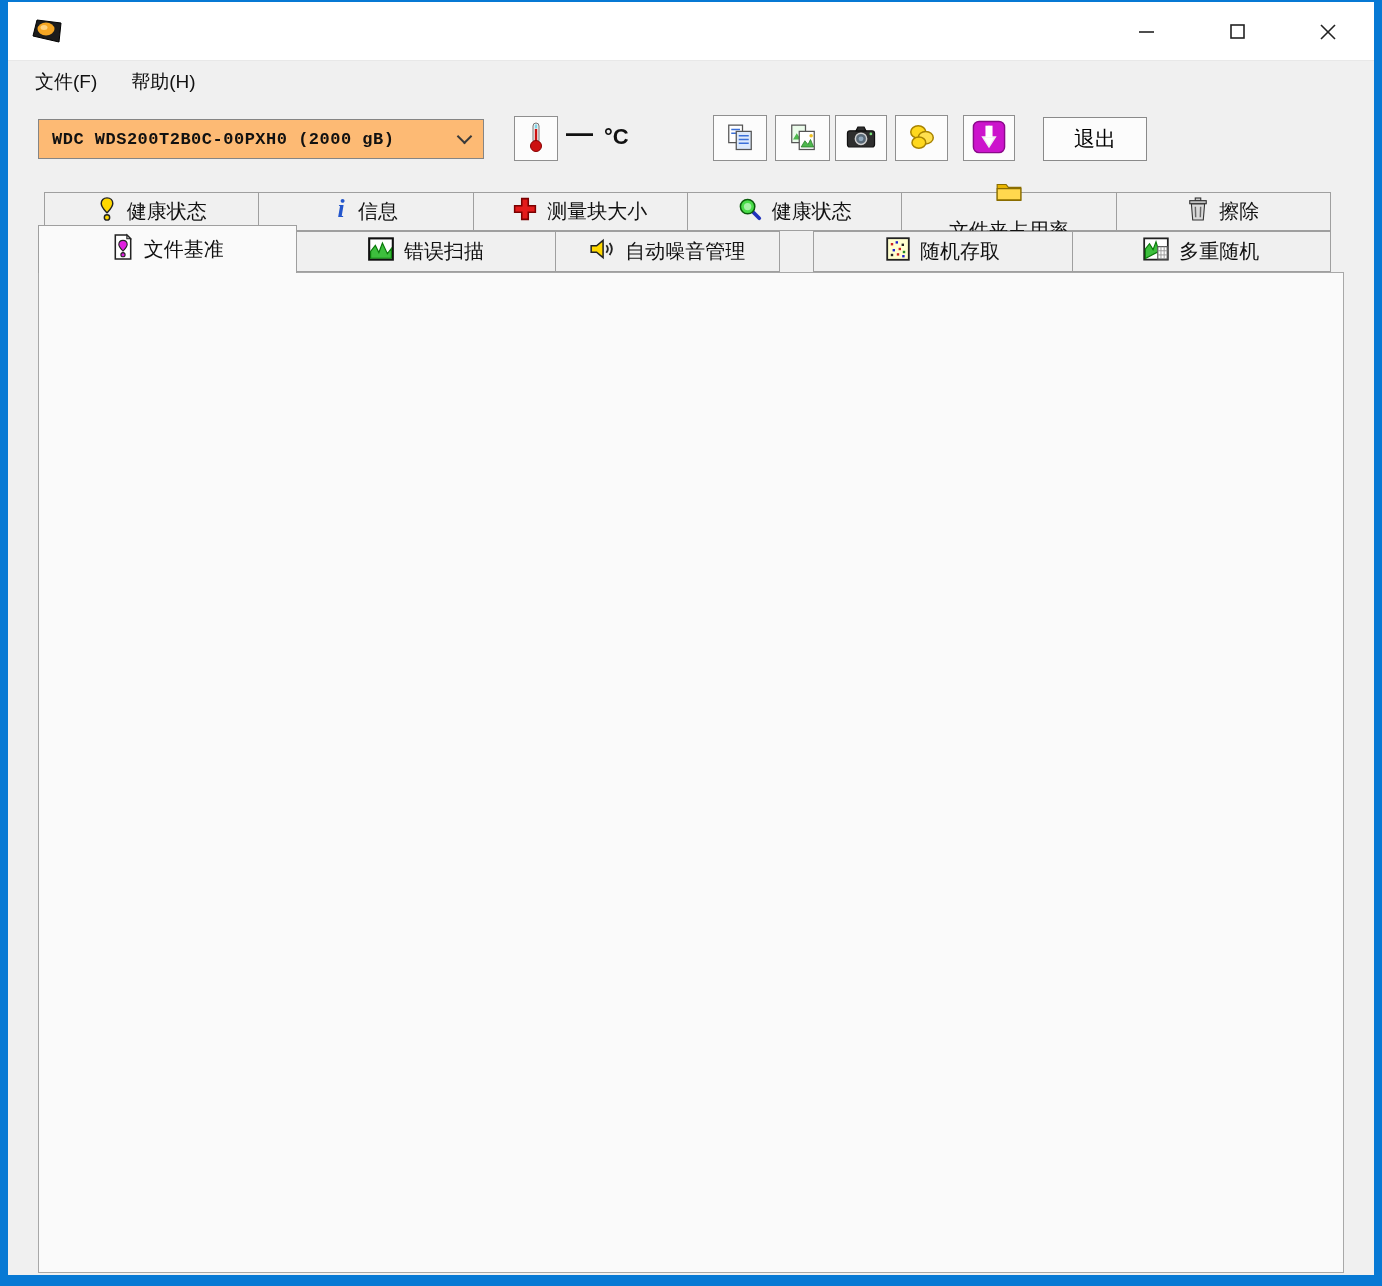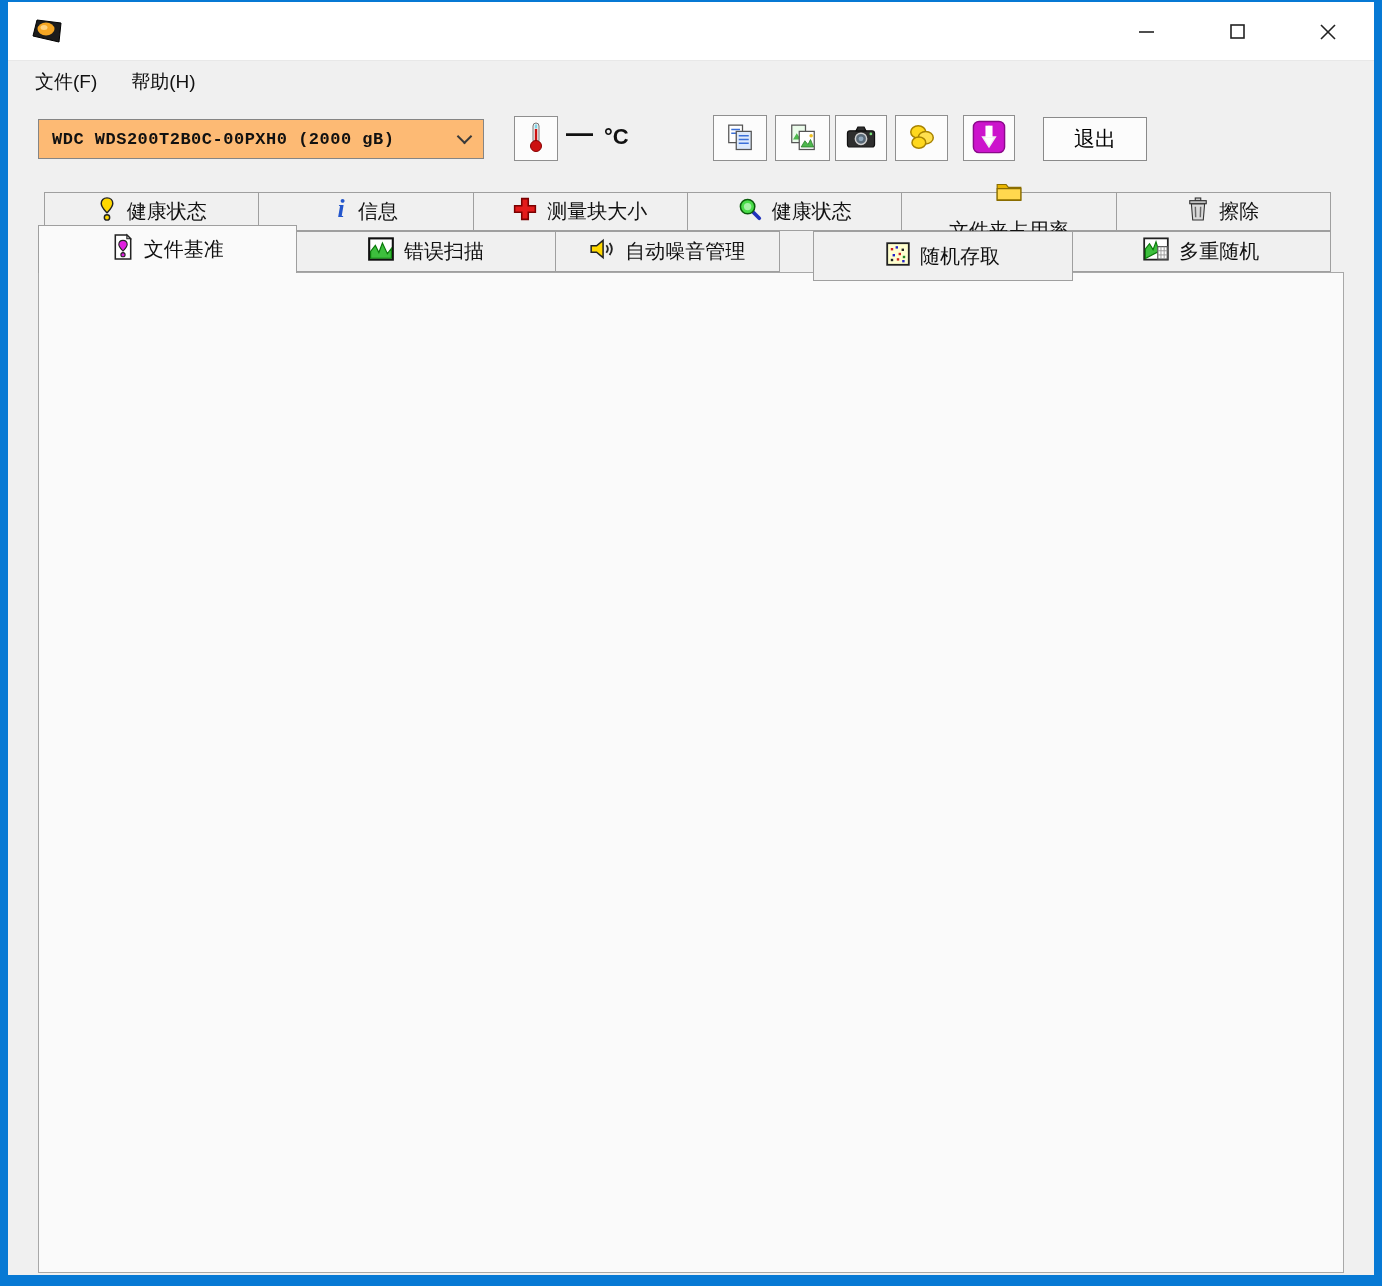--- a/index.html
+++ b/index.html
@@ -159,21 +159,21 @@
             <path d="M2.2 17.8 V12 l4 -5 3 6 3 -8 4.2 9 3.4 -4.5 V17.8 Z" fill="#3dbf3d" stroke="#0a7a0a"></path>
           </svg></span>
         <span>错误扫描</span>
       </div><div class="tab" style="left: 554.8px; top: 231px; width: 225px; height: 41px;">
         <span><svg width="26" height="24" viewBox="0 0 24 22">
             <polygon points="2,8 7,8 13,3 13,19 7,14 2,14" fill="#ffd800" stroke="#222" stroke-width="1.4"></polygon>
             <path d="M16 7.5 q2.8 3.5 0 7" fill="none" stroke="#222" stroke-width="1.7"></path>
             <path d="M19 5.5 q4.2 5.5 0 11" fill="none" stroke="#222" stroke-width="1.7"></path>
           </svg></span>
         <span>自动噪音管理</span>
-      </div><div class="tab" style="left: 813.2px; top: 231px; width: 259.4px; height: 50px;">
+      </div><div class="tab" style="left: 813.2px; top: 231px; width: 259.4px; height: 41px;">
         <span><svg width="24" height="24" viewBox="0 0 20 20">
             <rect x="1" y="1" width="18" height="18" fill="#ffffcf" stroke="#222" stroke-width="1.5"></rect>
             <rect x="4" y="5" width="2" height="2" fill="#c22"></rect>
             <rect x="8" y="3.5" width="2" height="2" fill="#22c"></rect>
             <rect x="13" y="5.5" width="2" height="2" fill="#222"></rect>
             <rect x="5.5" y="10" width="2" height="2" fill="#22c"></rect>
             <rect x="10.5" y="9" width="2" height="2" fill="#c22"></rect>
             <rect x="14" y="11.5" width="2" height="2" fill="#282"></rect>
             <rect x="4" y="14" width="2" height="2" fill="#222"></rect>
             <rect x="9" y="13.5" width="2" height="2" fill="#c22"></rect>

